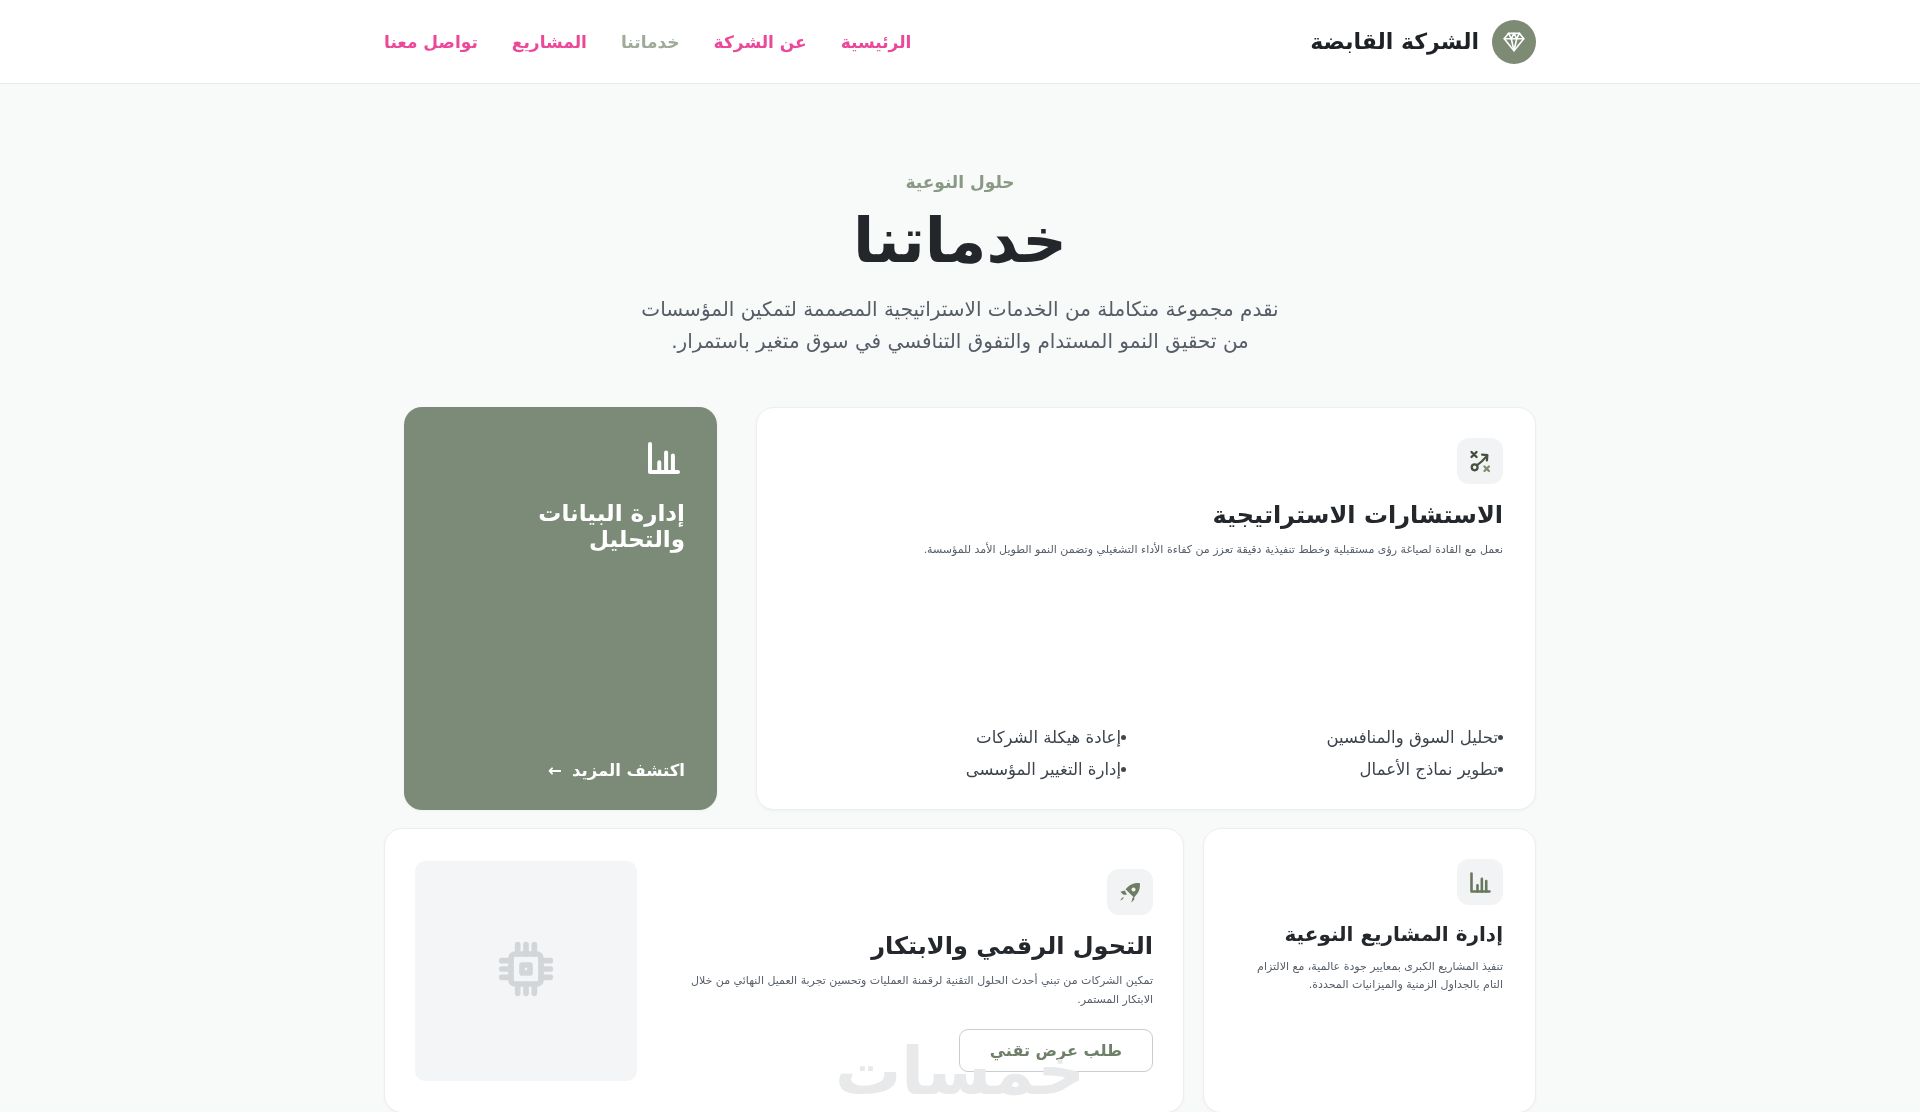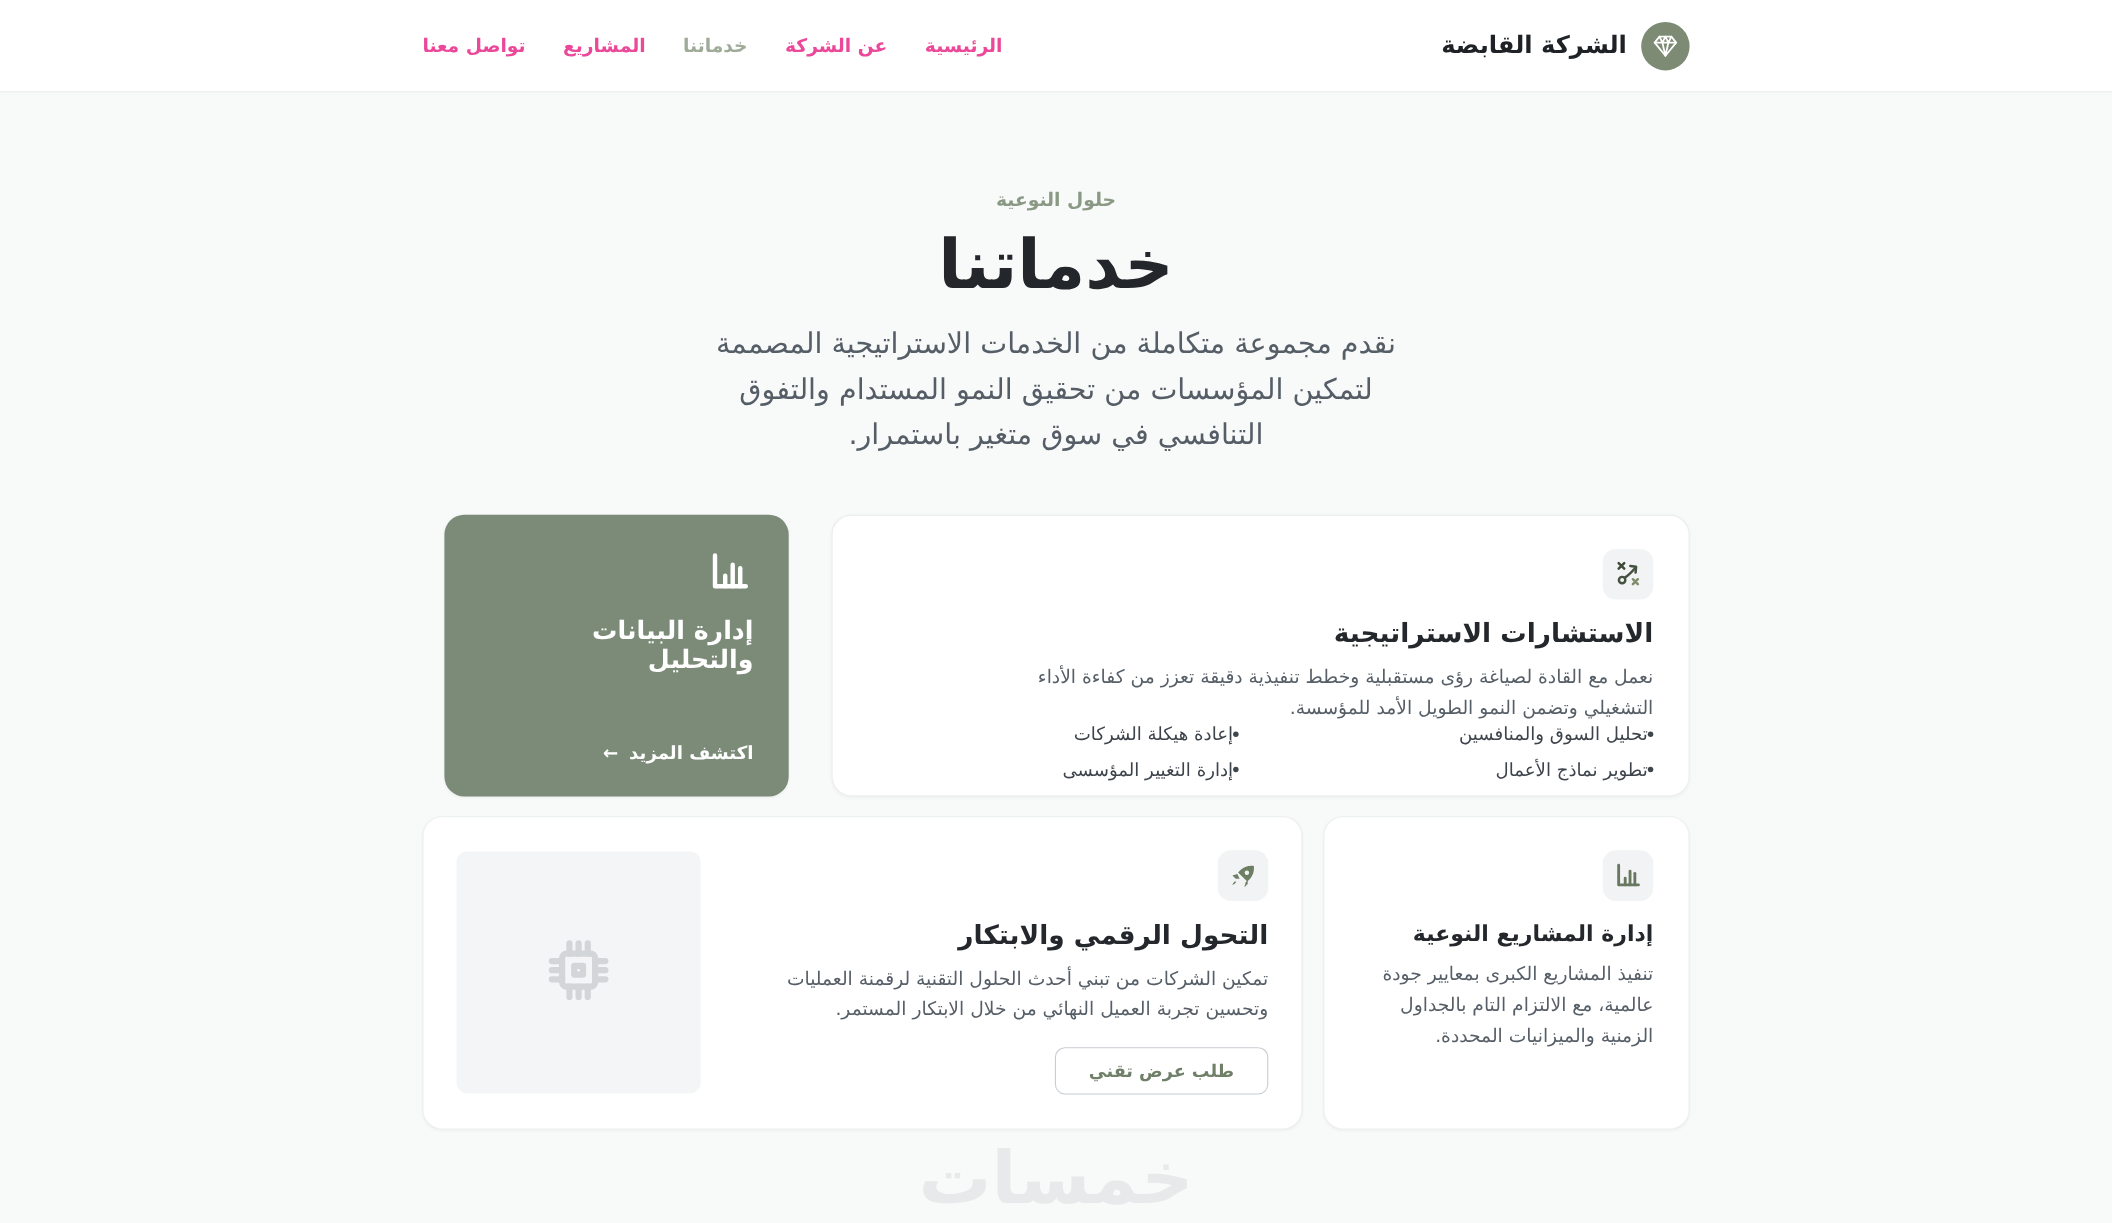--- a/index.html
+++ b/index.html
@@ -31,42 +31,42 @@
   .brand-name { font-size:22px; font-weight:700; color:#1e2125; }
   .nav-links { display:flex; align-items:center; gap:34px; }
   .nav-link { font-size:17px; font-weight:600; color:#ec4899; text-decoration:none; cursor:pointer; }
   .nav-link.active { color:#9fab99; }
 
   
   .hero { text-align:center; padding-top:88px; }
   .hero-eyebrow { font-size:17px; font-weight:700; color:#8a9984; }
   .hero-title { font-size:62px; font-weight:800; color:#23262a; margin-top:12px; }
   .hero-desc {
-    width:660px; margin:16px auto 0; font-size:26px; line-height:1.6; color:#555d66;text-align:center;
+    width:660px; margin:16px auto 0; font-size:20px; line-height:1.6; color:#555d66;text-align:center;
   }
 
   
   .cards { width:1152px; margin:50px auto 0; }
   .cards-row { display:grid; gap:19px; }
   .row-1 { grid-template-columns:800px 333px; margin-bottom:18px; }
   .row-2 { grid-template-columns:333px 800px; }
   .card {
     background:#ffffff; border:1px solid #eceef0; border-radius:18px;
     padding:30px 32px; box-shadow:0 1px 3px rgba(20,25,30,.04);
     display:flex; flex-direction:column;
   }
-  .row-1 .card { height:256px;margin-left:20px; }
+  .row-1 .card { height:403px;margin-left:20px; }
   .row-2 .card { height:285px; }
   .icon-square {
     width:46px; height:46px; border-radius:12px; background:#f1f3f4;
     display:flex; align-items:center; justify-content:center; flex:0 0 auto;
   }
   .icon-square svg { width:27px; height:27px; }
   .card-title { font-size:24px; font-weight:700; color:#24272b; margin-top:17px; }
-  .card-desc { font-size:17px; line-height:1.65; color:#565e67; margin-top:12px; }
+  .card-desc { font-size:11px; line-height:1.65; color:#565e67; margin-top:12px; }
 
   
   .card-consulting .card-desc { max-width:580px; }
   .bullets {
     margin-top:auto; display:grid; grid-template-columns:1fr 1fr;
     row-gap:13px; column-gap:40px; list-style:none;
   }
   .bullet { display:flex; align-items:center; gap:0; font-size:16.5px; color:#3d434b; }
   .bullet .dot { width:5px; height:5px; border-radius:50%; background:#40464e; flex:0 0 auto; }
 

